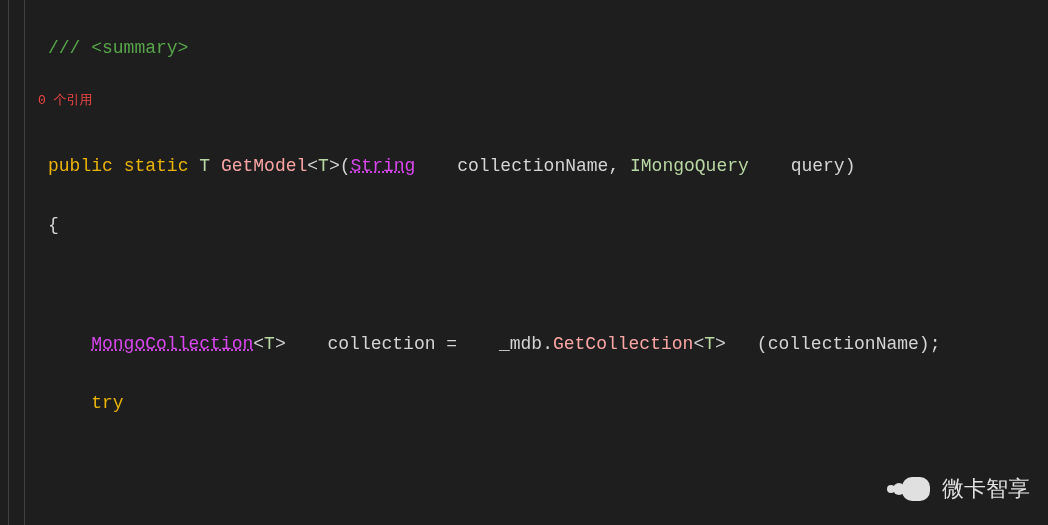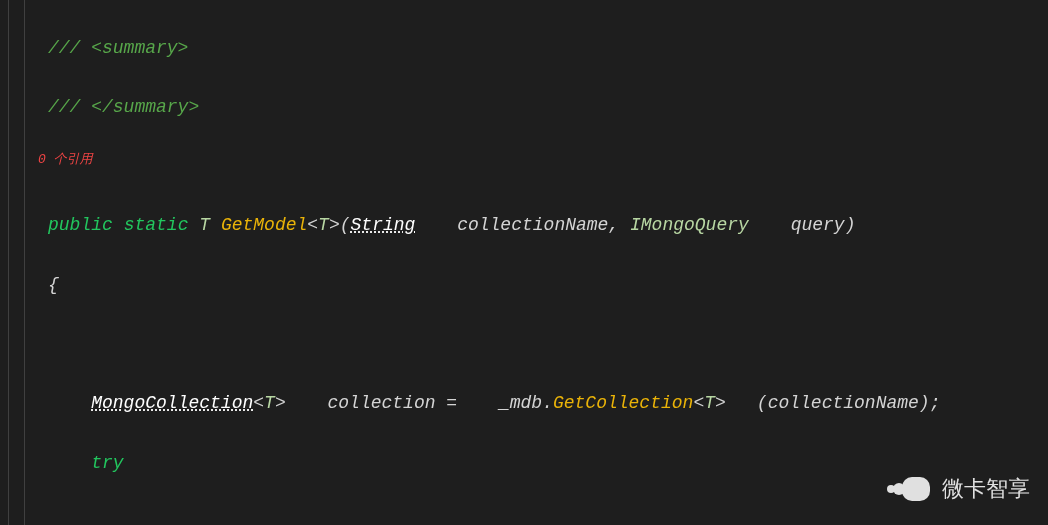--- a/index.html
+++ b/index.html
@@ -25,27 +25,27 @@
       top: 0;
       height: 100%;
     }
     .guide1 { left: 8px; }
     .guide2 { left: 24px; }
     .code-area {
       padding-left: 48px;
       padding-top: 4px;
       white-space: pre;
     }
-    .line { display: block; min-height: 29px; font-style: italic; }
+    .line { display: block; min-height: 29px; }
     .comment { color: #57a64a; }
     .codelens { color: #ef4444; font-size: 13px; margin-left: -10px; line-height: 1.2; }
-    .keyword { color: #22c55e; }
+    .keyword { color: #eab308; }
     .type { color: #b8d7a3; }
-    .type-u { color: #ffffff; text-decoration: underline dotted; }
-    .ident { color: #eab308; }
+    .type-u { color: #d946ef; text-decoration: underline dotted; }
+    .ident { color: #fca5a5; }
     .punct { color: #d4d4d4; }
     .white { color: #d4d4d4; margin-left: 31px; }
     .paren { color: #d4d4d4; }
     .watermark {
       position: absolute;
       right: 18px;
       bottom: 18px;
       display: flex;
       align-items: center;
       gap: 12px;
@@ -71,21 +71,20 @@
     }
   </style>
 </head>
 <body>
 
 <div class="editor">
   <div class="indent-guide guide1"></div>
   <div class="indent-guide guide2"></div>
   <div class="code-area">
 <span class="line"><span class="comment">/// &lt;summary&gt;</span></span>
-<span class="line"><span class="comment">/// &lt;/summary&gt;</span></span>
 <span class="line codelens">0 个引用</span>
 <span class="line"><span class="keyword">public</span> <span class="keyword">static</span> <span class="type">T</span> <span class="ident">GetModel</span><span class="punct">&lt;</span><span class="type">T</span><span class="punct">&gt;</span><span class="paren">(</span><span class="type-u">String</span><span class="white"> collectionName, </span><span class="type">IMongoQuery</span><span class="white"> query</span><span class="paren">)</span></span>
 <span class="line"><span class="punct">{</span></span>
 <span class="line"> </span>
 <span class="line">    <span class="type-u">MongoCollection</span><span class="punct">&lt;</span><span class="type">T</span><span class="punct">&gt;</span><span class="white"> collection </span><span class="punct">=</span><span class="white"> _mdb</span><span class="punct">.</span><span class="ident">GetCollection</span><span class="punct">&lt;</span><span class="type">T</span><span class="punct">&gt;</span><span class="white">(collectionName)</span><span class="punct">;</span></span>
 <span class="line">    <span class="keyword">try</span></span>
 
 
 
 

